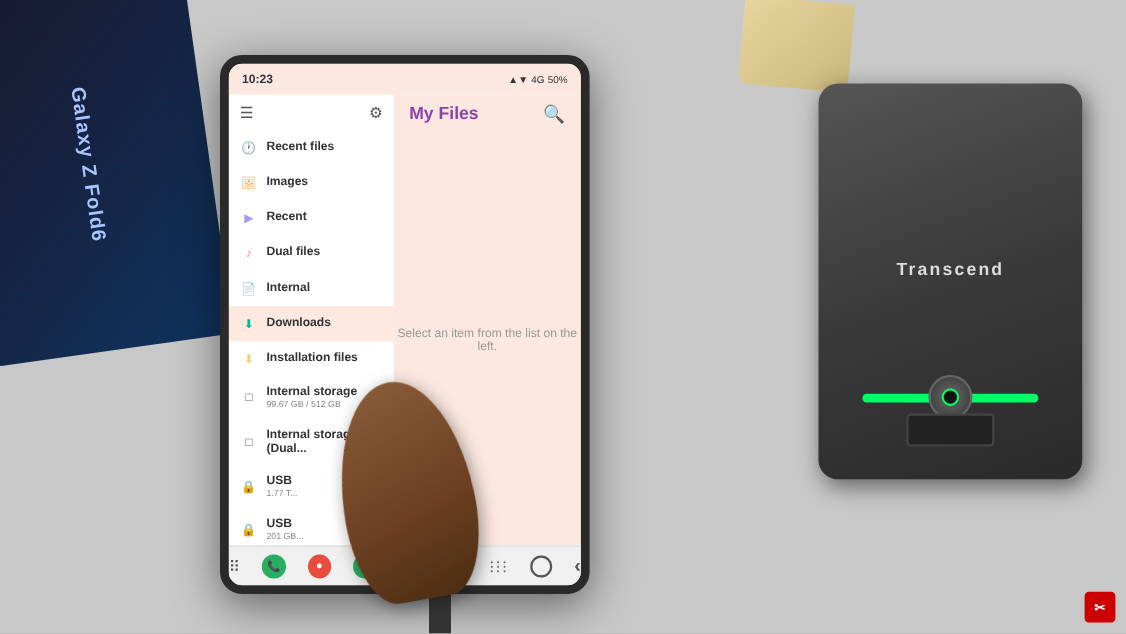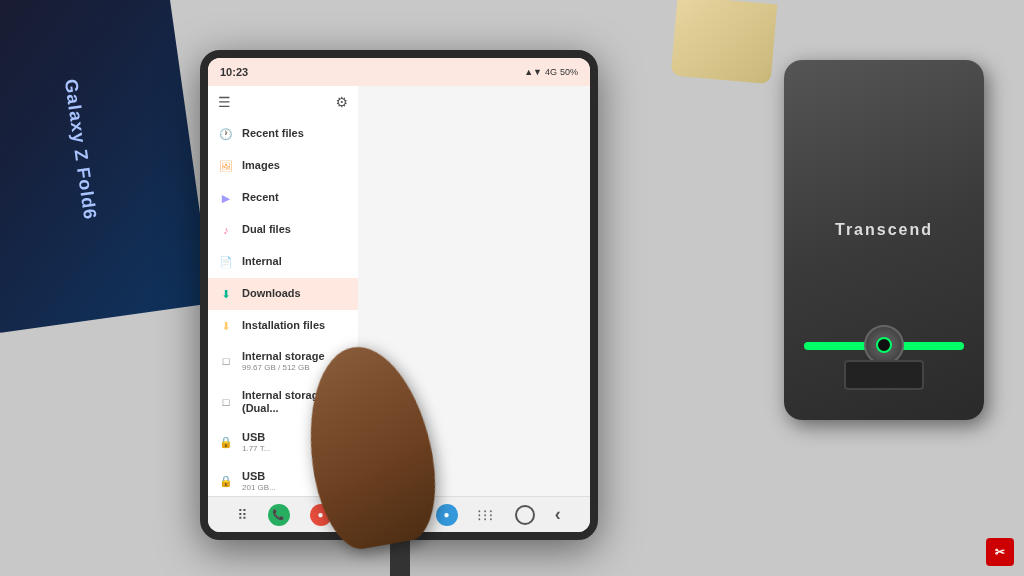--- a/index.html
+++ b/index.html
@@ -40,22 +40,22 @@
       letter-spacing: 1px;
       transform: rotate(90deg);
       text-align: center;
       line-height: 1.4;
     }
 
     
     .transcend-hdd {
       position: absolute;
       right: 40px;
-      top: 60px;
-      width: 200px;
+      top: 76px;
+      width: 240px;
       height: 360px;
       background: linear-gradient(160deg, #555 0%, #3a3a3a 50%, #2a2a2a 100%);
       border-radius: 18px;
       display: flex;
       flex-direction: column;
       align-items: center;
       justify-content: center;
       box-shadow: 4px 6px 20px rgba(0,0,0,0.5);
     }
     .transcend-logo {
@@ -112,21 +112,21 @@
       background: linear-gradient(135deg, #e8d5a0 0%, #c9b87a 100%);
       border-radius: 0 0 10px 10px;
       transform: rotate(5deg);
     }
 
     
     .phone {
       position: absolute;
       left: 200px;
       top: 50px;
-      width: 398px;
+      width: 336px;
       height: 490px;
       background: #f5f5f5;
       border-radius: 20px;
       border: 8px solid #2a2a2a;
       overflow: hidden;
       box-shadow: 0 10px 40px rgba(0,0,0,0.5);
       display: flex;
       flex-direction: column;
     }
 
@@ -404,20 +404,29 @@
           <div class="item-icon" style="color:#636e72;">🔒</div>
           <div>
             <div class="item-label">USB</div>
             <div class="item-sub">201 GB...</div>
           </div>
         </div>
 
       </div>
     </div>
 
+    <div class="main-content">
+      <div class="main-header">
+        <h2 class="main-title">My Files</h2>
+        <span class="search-icon">🔍</span>
+      </div>
+      <div class="main-body">
+        <span class="empty-hint">Select an item from the list on the left.</span>
+      </div>
+    </div>
   </div>
 
   <div class="nav-bar">
     <span style="font-size:14px; color:#555;">⠿</span>
     <span style="width:22px;height:22px;background:#27ae60;border-radius:50%;display:inline-flex;align-items:center;justify-content:center;color:white;font-size:10px;">📞</span>
     <span style="width:22px;height:22px;background:#e74c3c;border-radius:50%;display:inline-flex;align-items:center;justify-content:center;color:white;font-size:10px;">●</span>
     <span style="width:22px;height:22px;background:#27ae60;border-radius:50%;display:inline-flex;align-items:center;justify-content:center;color:white;font-size:10px;">●</span>
     <span style="width:22px;height:22px;background:#c0392b;border-radius:50%;display:inline-flex;align-items:center;justify-content:center;color:white;font-size:10px;">●</span>
     <span style="width:22px;height:22px;background:#3498db;border-radius:50%;display:inline-flex;align-items:center;justify-content:center;color:white;font-size:10px;">●</span>
     <span style="font-size:14px;color:#666; letter-spacing:2px;">⁝⁝⁝</span>

